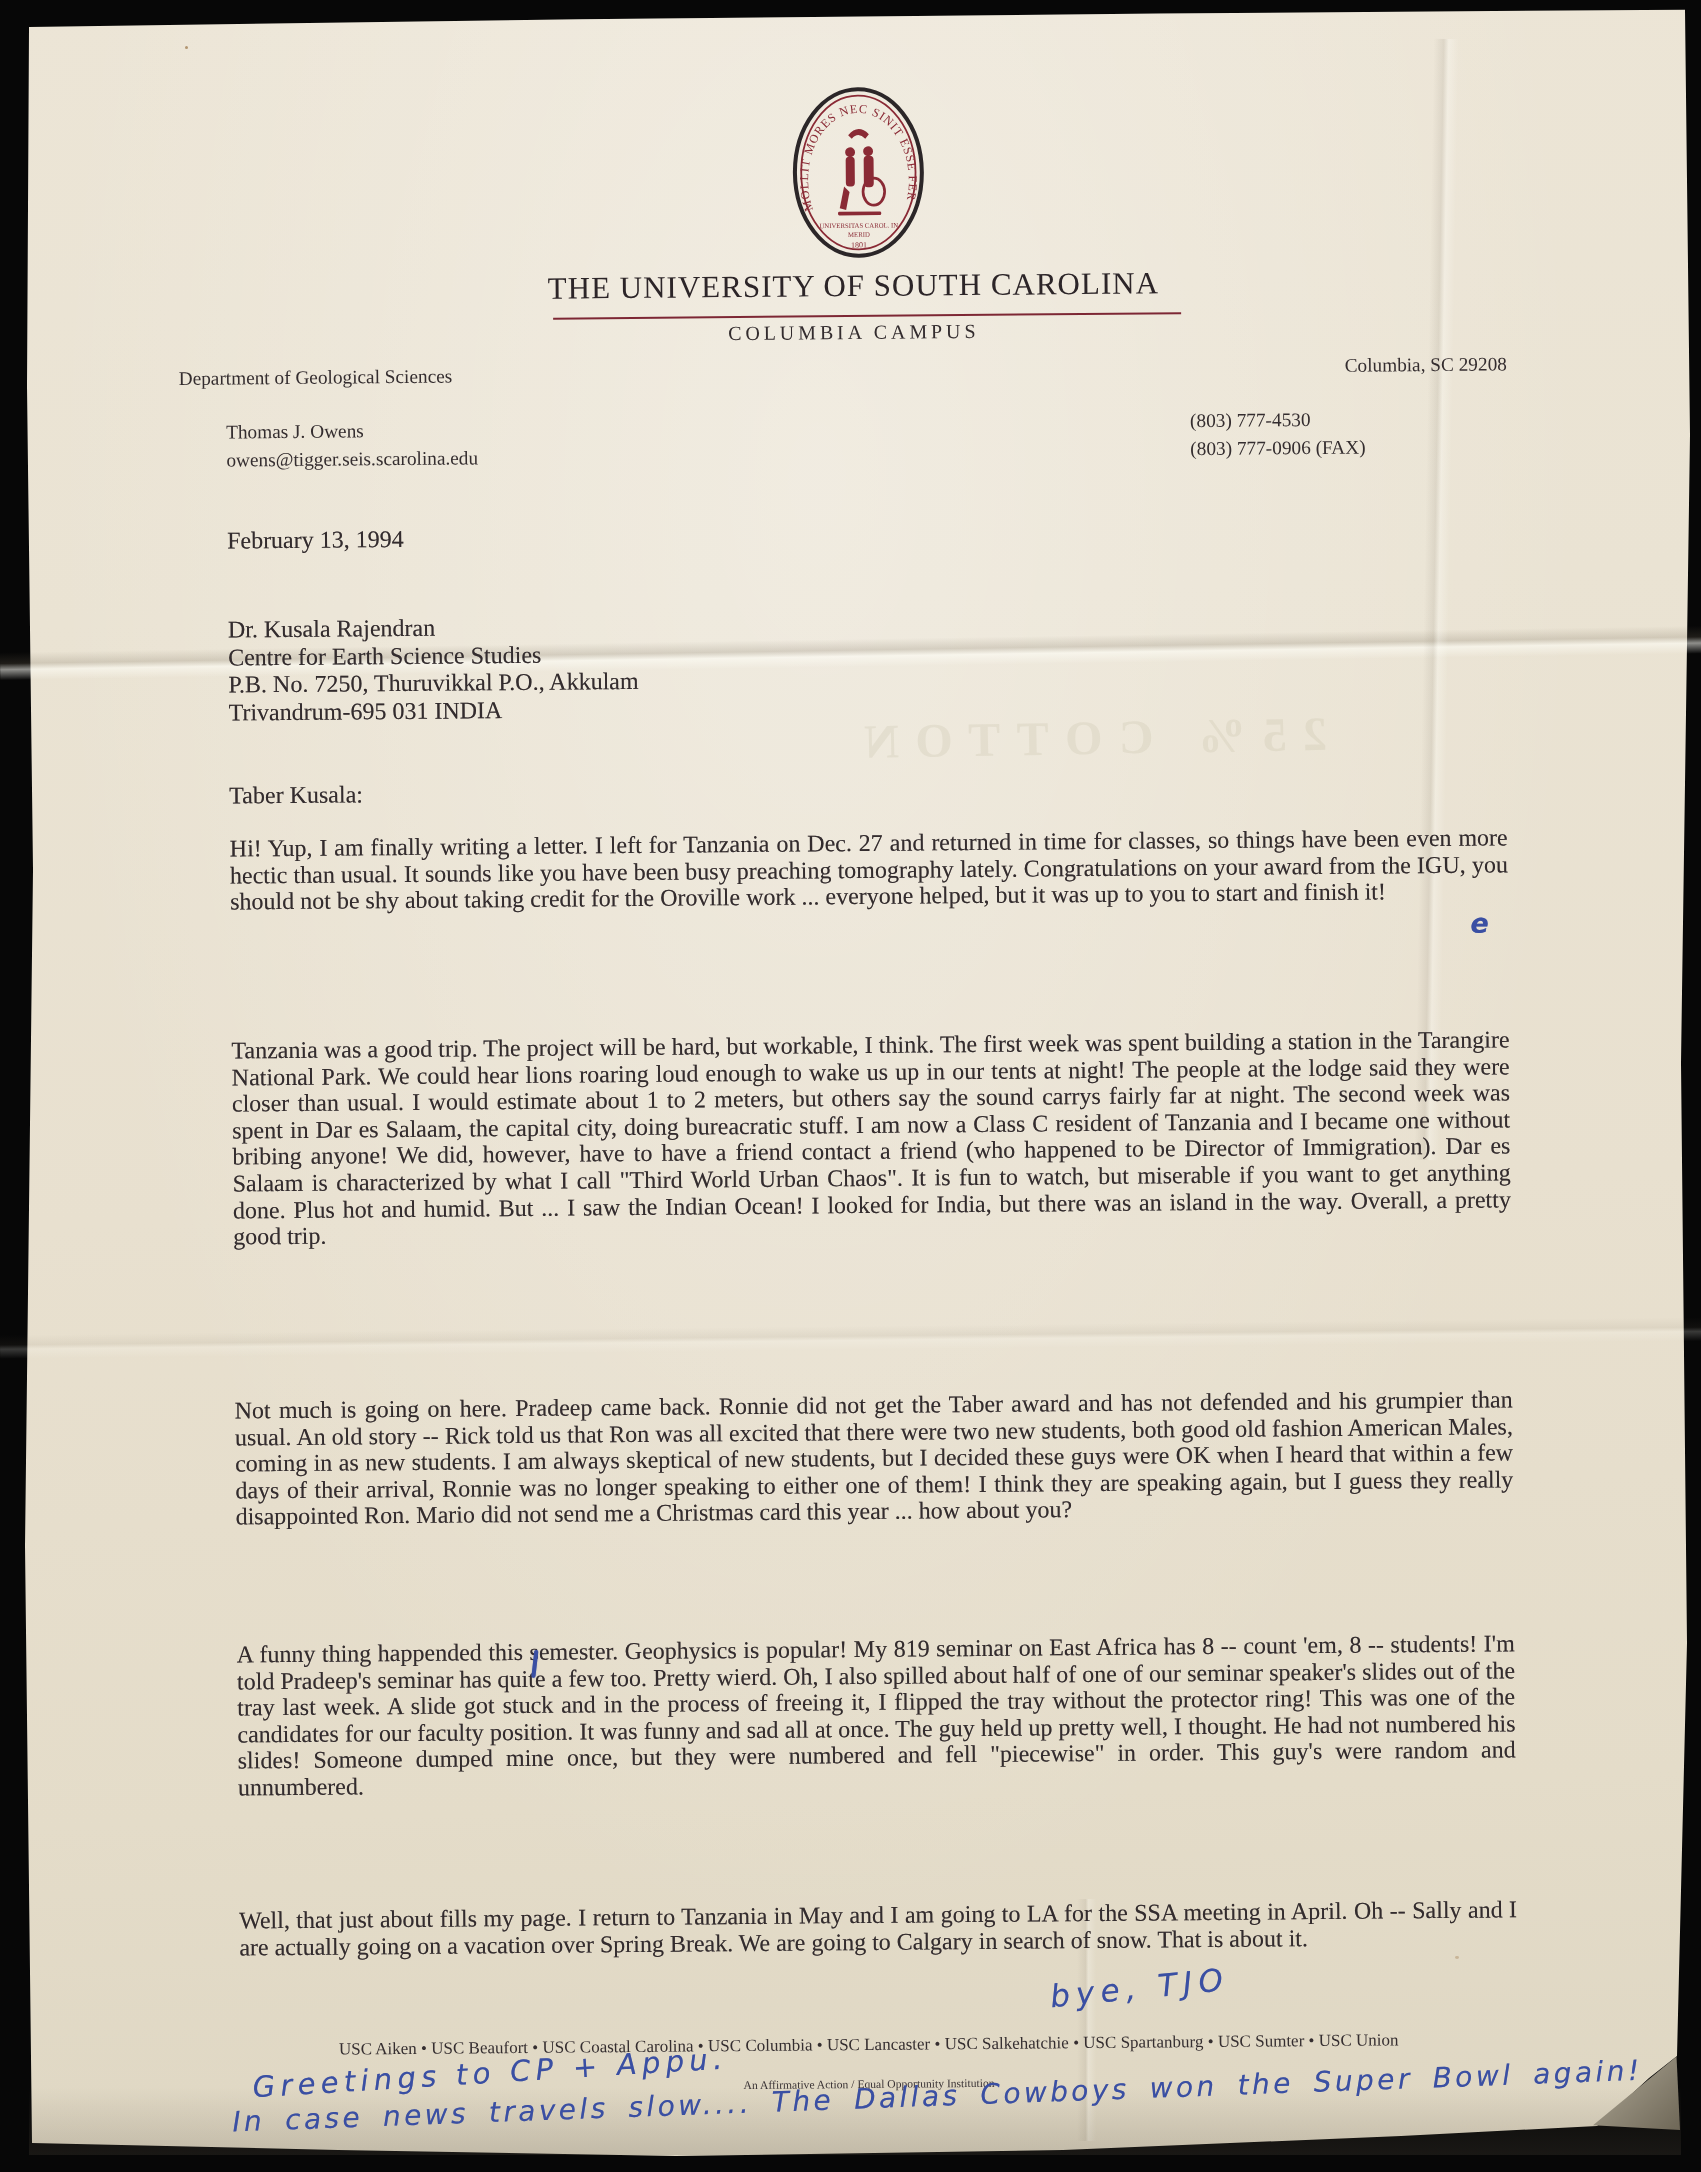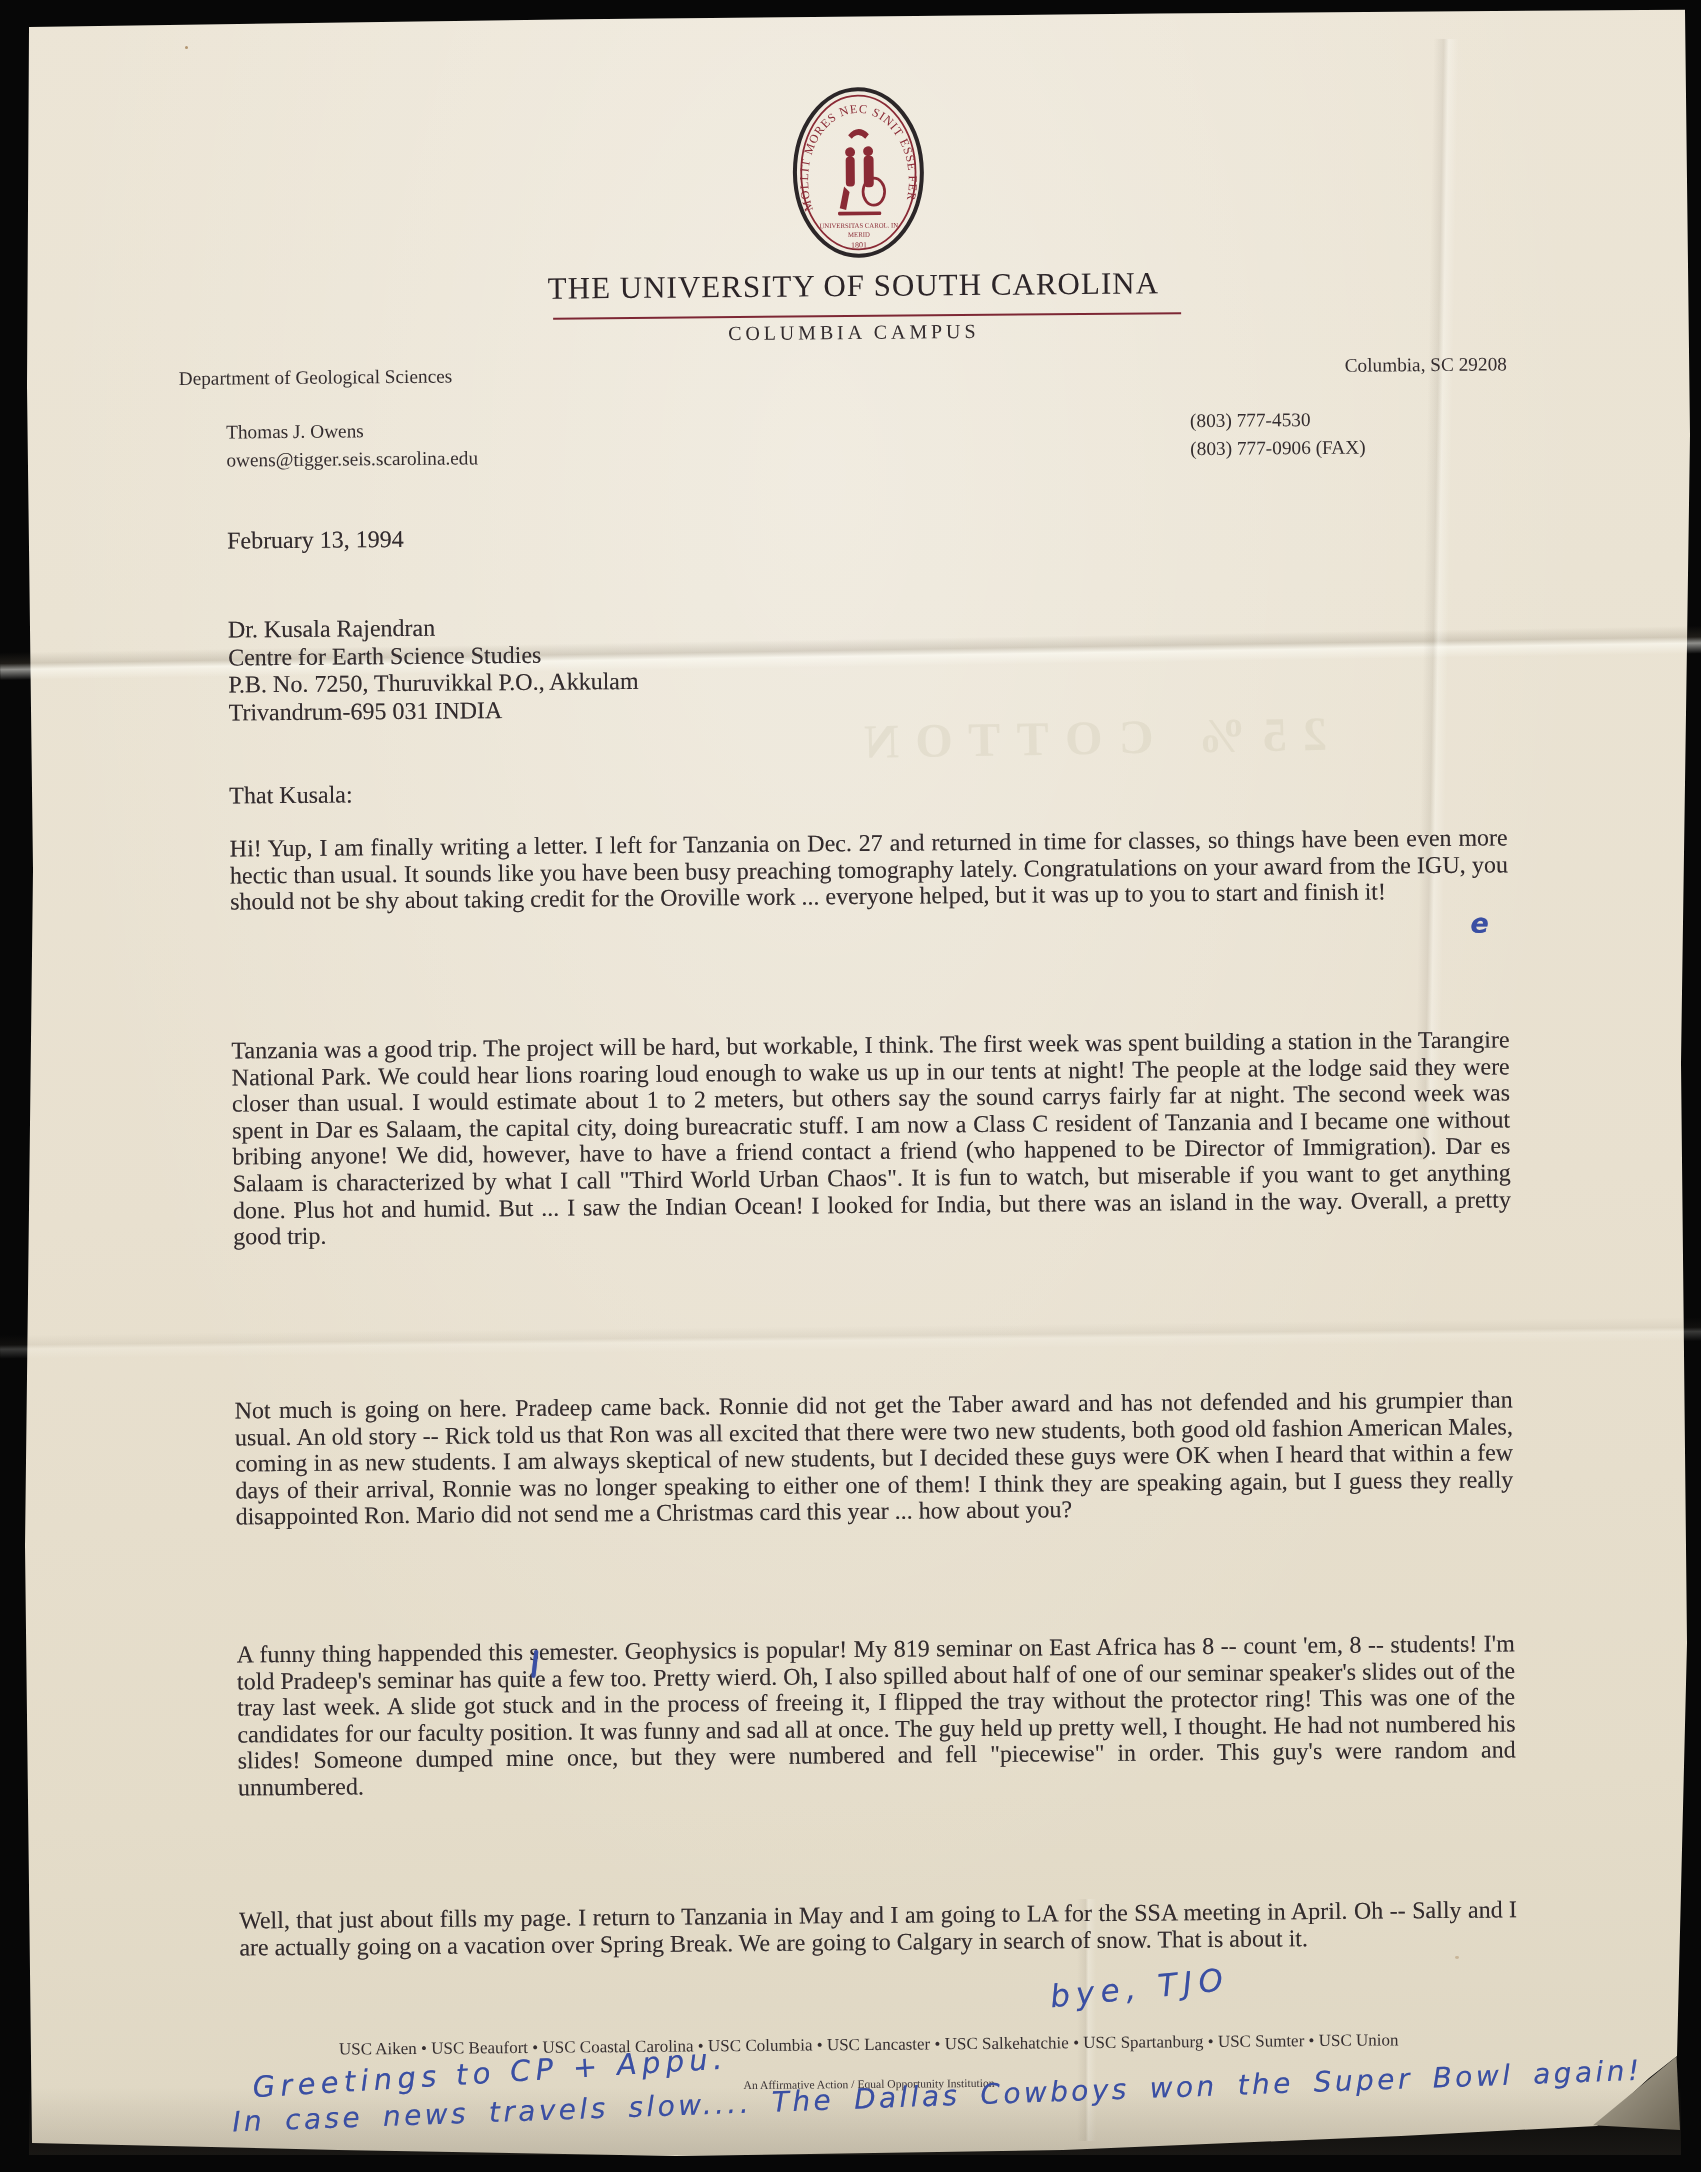--- a/index.html
+++ b/index.html
@@ -111,21 +111,21 @@
 
   <div class="abs block-txt" style="left:200px;top:498px;">February 13, 1994</div>
 
   <div class="abs block-txt" style="left:200px;top:587px;">
     <div>Dr. Kusala Rajendran</div>
     <div>Centre for Earth Science Studies</div>
     <div>P.B. No. 7250, Thuruvikkal P.O., Akkulam</div>
     <div>Trivandrum-695 031  INDIA</div>
   </div>
 
-  <div class="abs block-txt" style="left:200px;top:753px;">That Kusala:</div>
+  <div class="abs block-txt" style="left:200px;top:753px;">Taber Kusala:</div>
 
   <div class="abs body-txt" style="top:806px;">Hi!  Yup, I am finally writing a letter.  I left for Tanzania on Dec. 27 and returned in time for classes, so things have been even more hectic than usual.  It sounds like you have been busy preaching tomography lately.  Congratulations on your award from the IGU, you should not be shy about taking credit for the Oroville work ... everyone helped, but it was up to you to start and finish it!</div>
   <div class="abs body-txt" style="top:1008px;">Tanzania was a good trip.  The project will be hard, but workable, I think.  The first week was spent building a station in the Tarangire National Park.  We could hear lions roaring loud enough to wake us up in our tents at night!  The people at the lodge said they were closer than usual.  I would estimate about 1 to 2 meters, but others say the sound carrys fairly far at night.  The second week was spent in Dar es Salaam, the capital city, doing bureacratic stuff.  I am now a Class C resident of Tanzania and I became one without bribing anyone!  We did, however, have to have a friend contact a friend (who happened to be Director of Immigration).  Dar es Salaam is characterized by what I call "Third World Urban Chaos".  It is fun to watch, but miserable if you want to get anything done.  Plus hot and humid.  But ... I saw the Indian Ocean!  I looked for India, but there was an island in the way.  Overall, a pretty good trip.</div>
   <div class="abs body-txt" style="top:1368px;">Not much is going on here.  Pradeep came back.  Ronnie did not get the Taber award and has not defended and his grumpier than usual.  An old story -- Rick told us that Ron was all excited that there were two new students, both good old fashion American Males, coming in as new students.  I am always skeptical of new students, but I decided these guys were OK when I heard that within a few days of their arrival, Ronnie was no longer speaking to either one of them!  I think they are speaking again, but I guess they really disappointed Ron.  Mario did not send me a Christmas card this year ... how about you?</div>
   <div class="abs body-txt" style="top:1612px;">A funny thing happended this semester.  Geophysics is popular!  My 819 seminar on East Africa has 8 -- count 'em, 8 -- students!  I'm told Pradeep's seminar has quite a few too.  Pretty wierd.  Oh, I also spilled about half of one of our seminar speaker's slides out of the tray last week.  A slide got stuck and in the process of freeing it, I flipped the tray without the protector ring!  This was one of the candidates for our faculty position.  It was funny and sad all at once.  The guy held up pretty well, I thought.  He had not numbered his slides!  Someone dumped mine once, but they were numbered and fell "piecewise" in order.  This guy's were random and unnumbered.</div>
   <div class="abs body-txt" style="top:1878px;">Well, that just about fills my page.  I return to Tanzania in May and I am going to LA for the SSA meeting in April.  Oh -- Sally and I are actually going on a vacation over Spring Break.  We are going to Calgary in search of snow.  That is about it.</div>
 
   <div class="abs hand ink-e">e</div>
   <div class="abs ink-strike"></div>
 

